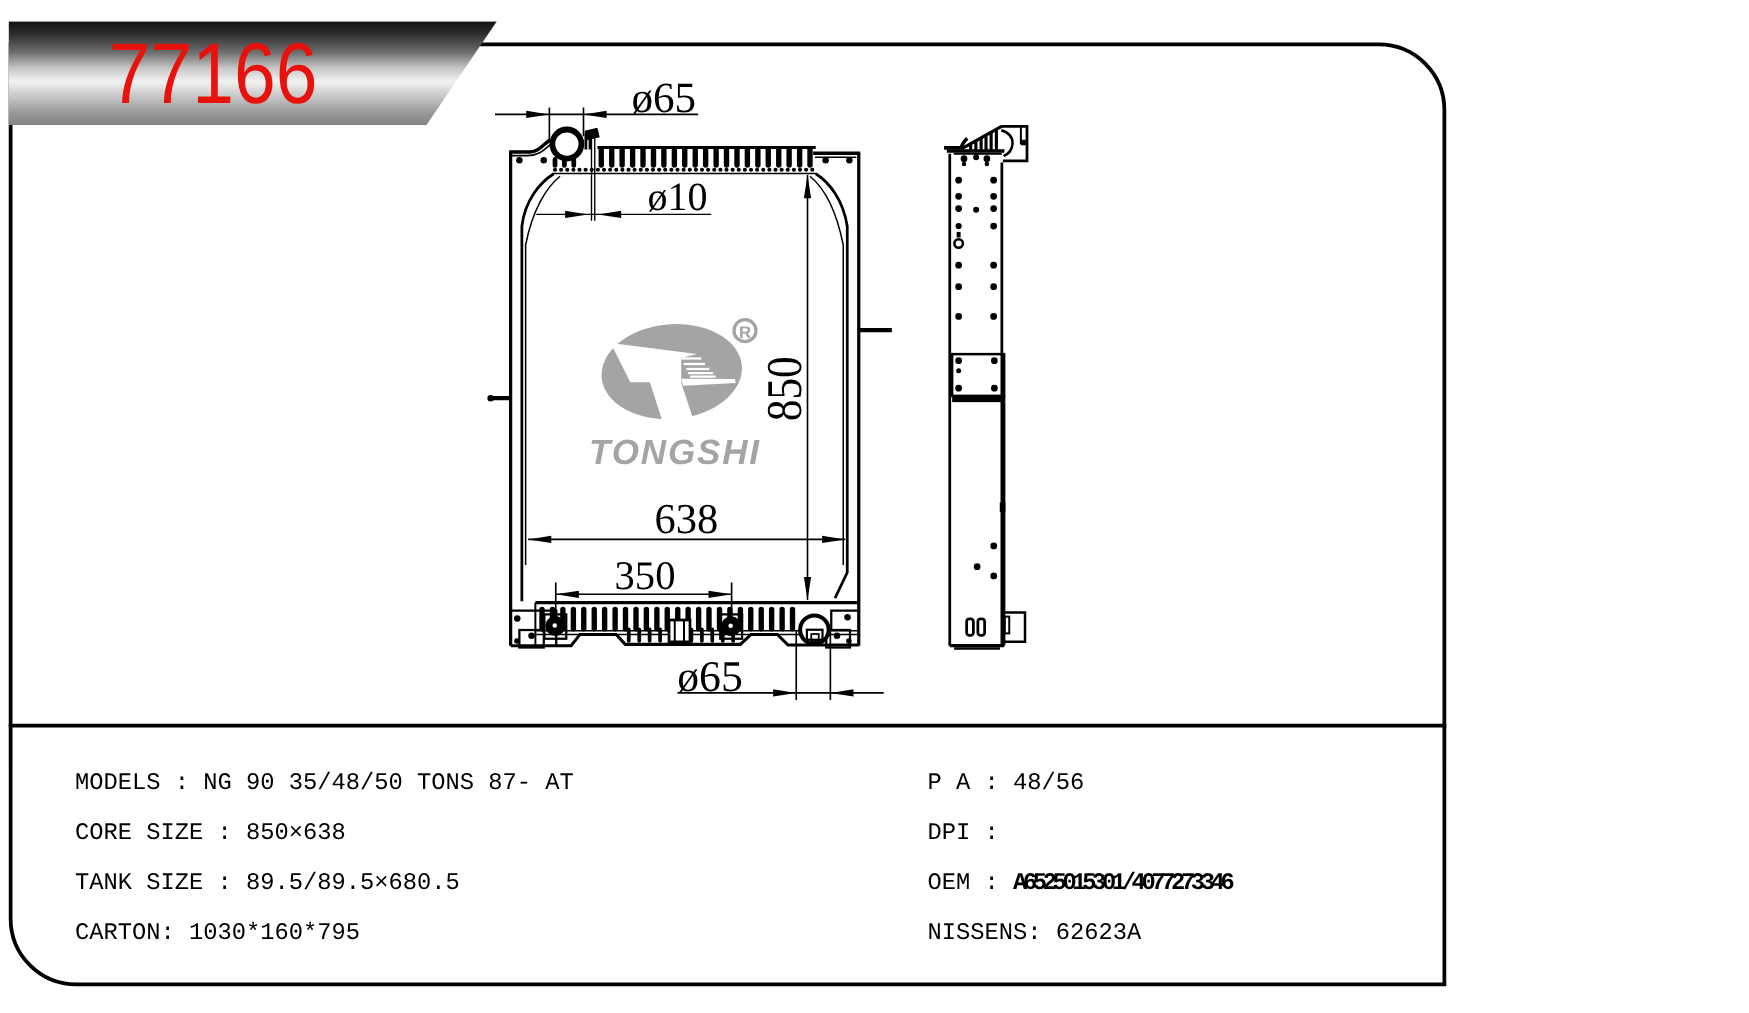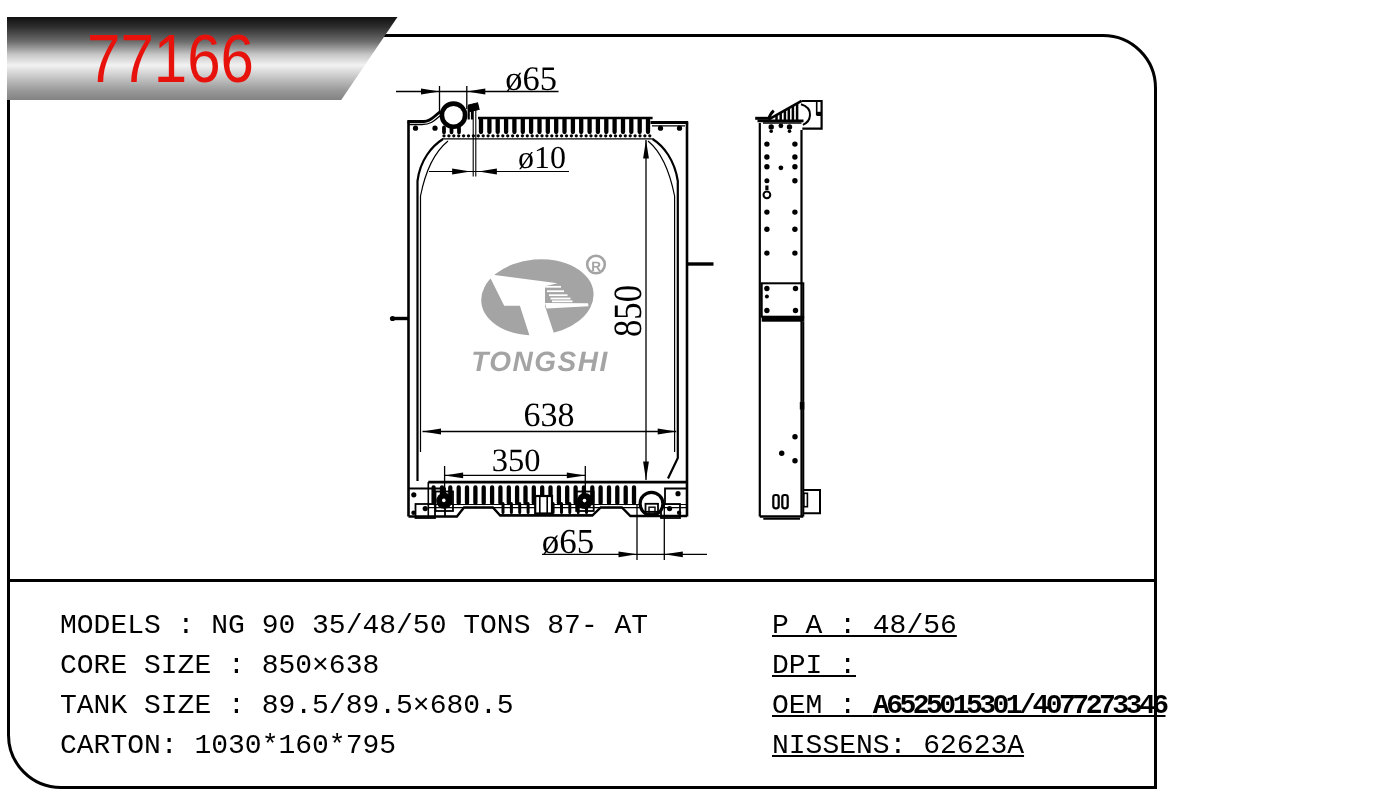--- a/index.html
+++ b/index.html
@@ -7,21 +7,21 @@
          font-family:"Liberation Sans", sans-serif; }
   .frame { position:absolute; left:6.5px; top:34px; width:1144px; height:749px;
            border:3px solid #000; border-radius:0 54px 0 54px; }
   .divider { position:absolute; left:6.5px; top:579px; width:1150px; height:3px; background:#000; }
   .banner { position:absolute; left:6.5px; top:17px; width:391px; height:83px;
             background:linear-gradient(180deg,#111 0%,#2e2e2e 12%,#6e6e6e 30%,#c5c5c5 45%,#f2f2f2 58%,#c8c8c8 72%,#9a9a9a 88%,#828282 100%);
             clip-path:polygon(0 0, 100% 0, 85.6% 100%, 0 100%); }
   .bannertext { position:absolute; left:87px; top:24px; color:#e8120c;
                  font-size:69px; line-height:1; letter-spacing:0px;
                  transform:scaleX(0.87); transform-origin:left top; }
-  .spec { position:absolute; font-family:"Liberation Mono", monospace; font-size:28px;
+  .spec { position:absolute; font-family:"Liberation Mono", monospace; font-size:19px;
           color:#000; line-height:40px; white-space:pre; letter-spacing:0; }
   .oemval { letter-spacing:-3.5px; font-weight:bold; }
 </style>
 </head>
 <body>
 
 <div class="frame"></div>
 
 <div class="divider"></div>
 
@@ -315,16 +315,16 @@
 <path d="M759.8,516.5 H803.3" stroke-width="2.6"></path>
 <path d="M763.3,518.8 H800" stroke-width="1.8"></path>
 </g>
 </svg>
 
 <div class="spec" style="left:60px; top:606px;">MODELS : NG 90 35/48/50 TONS 87- AT
 CORE SIZE : 850×638
 TANK SIZE : 89.5/89.5×680.5
 CARTON: 1030*160*795</div>
 
-<div class="spec" style="left:772px; top:606px;text-decoration:underline;">P A : 48/56
+<div class="spec" style="left:742px; top:606px;">P A : 48/56
 DPI :
 OEM : <span class="oemval">A6525015301/4077273346</span>
 NISSENS: 62623A</div>
 
 </body></html>

